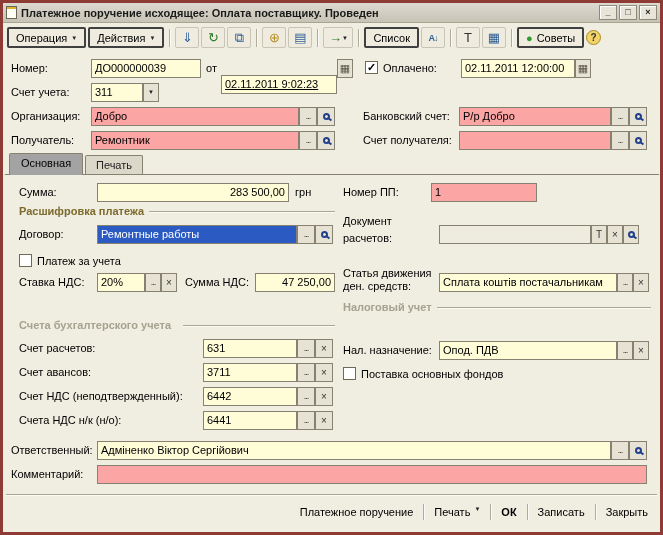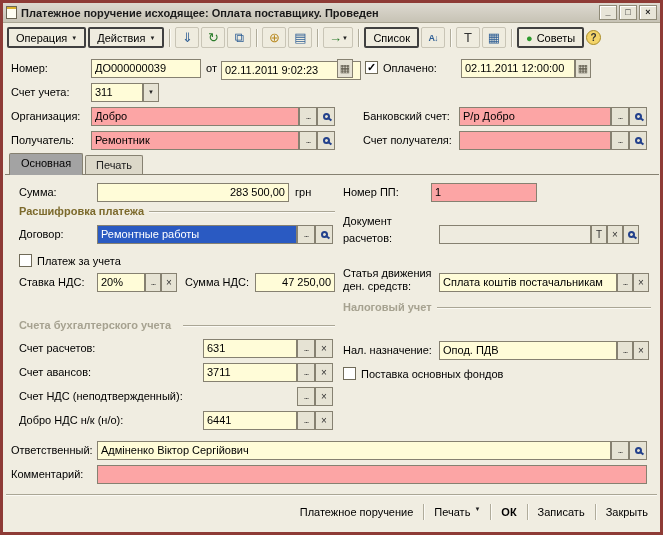--- a/index.html
+++ b/index.html
@@ -145,21 +145,21 @@
       <span>Советы</span>
     </button>
     <span class="help-circle">
         <span>?</span>
       </span>
   </div>
 
   <span class="lbl" style="left:8px; top:59px;">Номер:</span>
   <div class="inp" style="left:88px; top:56px; width:110px;">ДО000000039</div>
   <span class="lbl" style="left:203px; top:59px;">от</span>
-  <div class="inp" style="left:218px; top:58px; width:140px;">02.11.2011 9:02:23</div>
+  <div class="inp" style="left:218px; top:72px; width:116px;text-decoration:underline;">02.11.2011 9:02:23</div>
   <button class="sbtn" style="left:334px; top:56px; width:16px;">
       <span class="calglyph">▦</span>
     </button>
   <span class="cb" style="left:362px; top:58px;">✓</span>
   <span class="lbl" style="left:380px; top:59px;">Оплачено:</span>
   <div class="inp" style="left:458px; top:56px; width:114px;">02.11.2011 12:00:00</div>
   <button class="sbtn" style="left:572px; top:56px; width:16px;">
       <span class="calglyph">▦</span>
     </button>
 
@@ -288,28 +288,29 @@
   <button class="sbtn" style="left:294px; top:360px;">
       <span class="tiny">...</span>
     </button>
   <button class="sbtn" style="left:312px; top:360px;">
       <span>×</span>
     </button>
   <span class="cb" style="left:340px; top:364px;"></span>
   <span class="lbl" style="left:358px; top:365px;">Поставка основных фондов</span>
 
   <span class="lbl" style="left:16px; top:387px;">Счет НДС (неподтвержденный):</span>
+  <div class="inp" style="left:200px; top:384px; width:94px;">6442</div>
   <button class="sbtn" style="left:294px; top:384px;">
       <span class="tiny">...</span>
     </button>
   <button class="sbtn" style="left:312px; top:384px;">
       <span>×</span>
     </button>
 
-  <span class="lbl" style="left:16px; top:411px;">Добро НДС н/к (н/о):</span>
+  <span class="lbl" style="left:16px; top:411px;">Счета НДС н/к (н/о):</span>
   <div class="inp" style="left:200px; top:408px; width:94px;">6441</div>
   <button class="sbtn" style="left:294px; top:408px;">
       <span class="tiny">...</span>
     </button>
   <button class="sbtn" style="left:312px; top:408px;">
       <span>×</span>
     </button>
 
   <span class="lbl" style="left:8px; top:441px;">Ответственный:</span>
   <div class="inp" style="left:94px; top:438px; width:514px;">Адміненко Віктор Сергійович</div>

